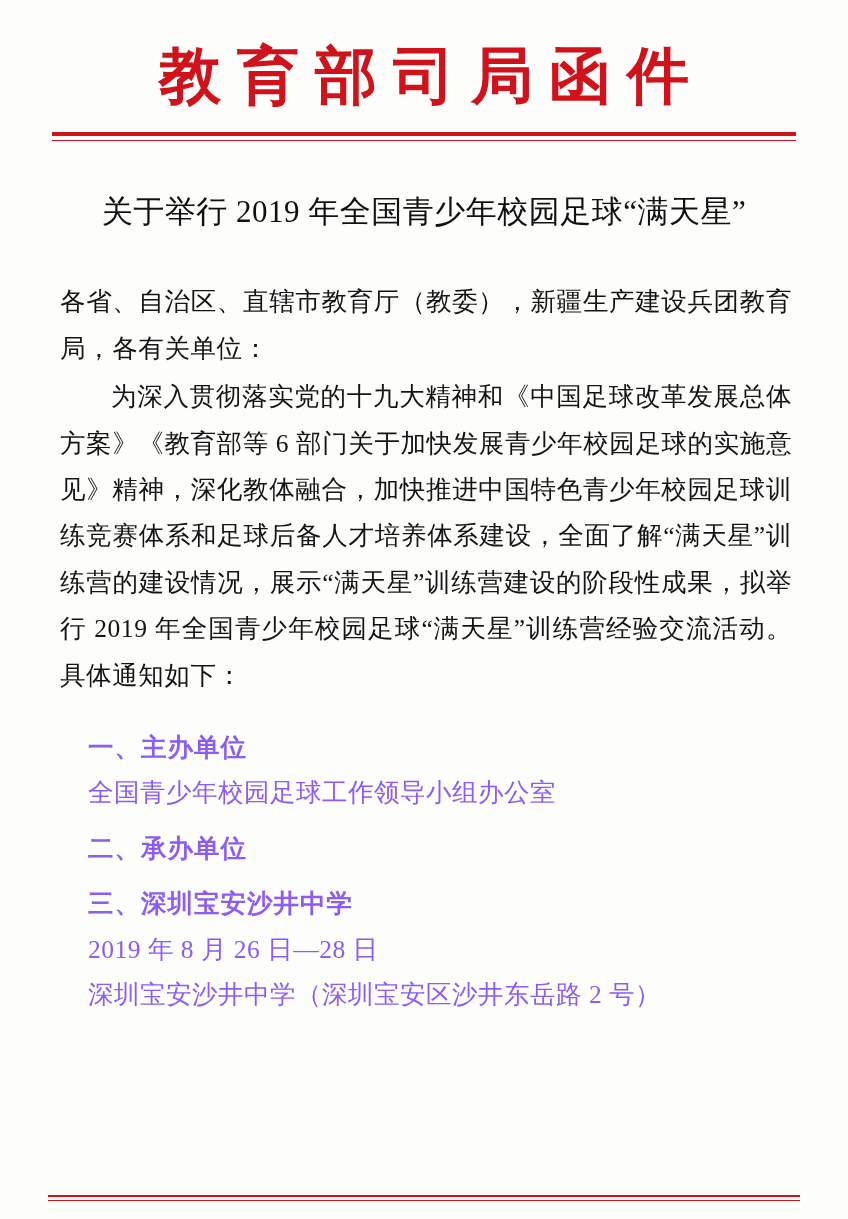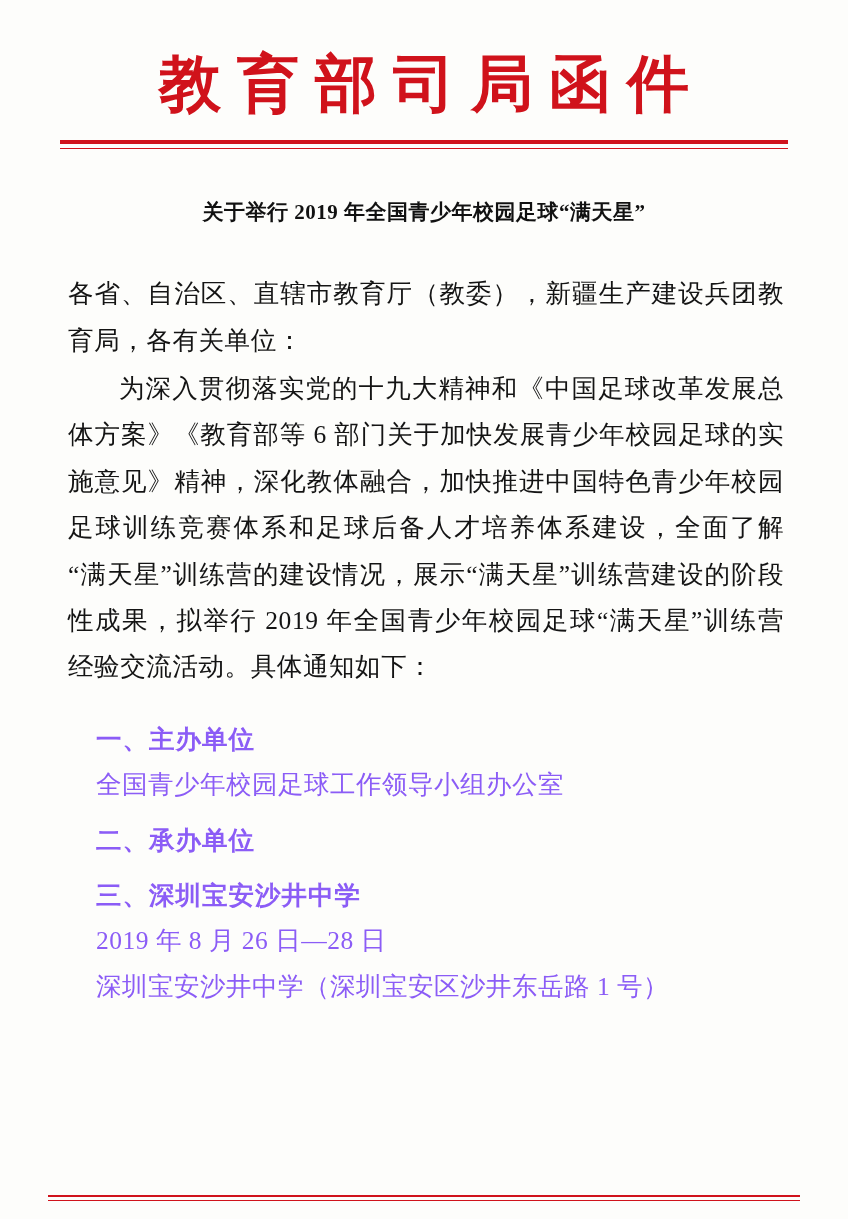--- a/index.html
+++ b/index.html
@@ -13,21 +13,21 @@
     position: relative;
     font-family: "Liberation Serif", "DejaVu Serif", serif;
     color: #1a1a1a;
     overflow: hidden;
   }
 
   .page {
     position: absolute;
     inset: 0;
     background: #fdfdfb;
-    padding: 12px;
+    padding: 4px;
   }
 
   
   .masthead {
     text-align: center;
     padding-top: 38px;
   }
   .masthead-title {
     color: #d0121b;
     font-family: "DejaVu Serif", "Liberation Serif", serif;
@@ -50,22 +50,22 @@
   .rule-thin {
     height: 1px;
     background: #d0121b;
     margin-top: 4px;
   }
 
   
   .doc-title {
     margin: 46px 86px 0 86px;
     text-align: center;
-    font-weight: 700;
-    font-size: 21px;
+    font-weight: 400;
+    font-size: 31px;
     line-height: 1.62;
     letter-spacing: 0.5px;
     color: #111;
   }
   .doc-title .line2 {
     display: block;
   }
 
   
   .body-text {
@@ -142,21 +142,21 @@
 
   <div class="sections">
 
     <div class="sec-head">一、主办单位</div>
     <div class="sec-body">全国青少年校园足球工作领导小组办公室</div>
 
     <div class="sec-head">二、承办单位</div>
 
     <div class="sec-head">三、深圳宝安沙井中学</div>
     <div class="sec-body">2019 年 8 月 26 日—28 日</div>
-    <div class="sec-body">深圳宝安沙井中学（深圳宝安区沙井东岳路 1 号）</div>
+    <div class="sec-body">深圳宝安沙井中学（深圳宝安区沙井东岳路 2 号）</div>
 
   </div>
 
   <div class="bottom-rule">
     <div class="rb1"></div>
     <div class="rb2"></div>
   </div>
 
 </div>
 

